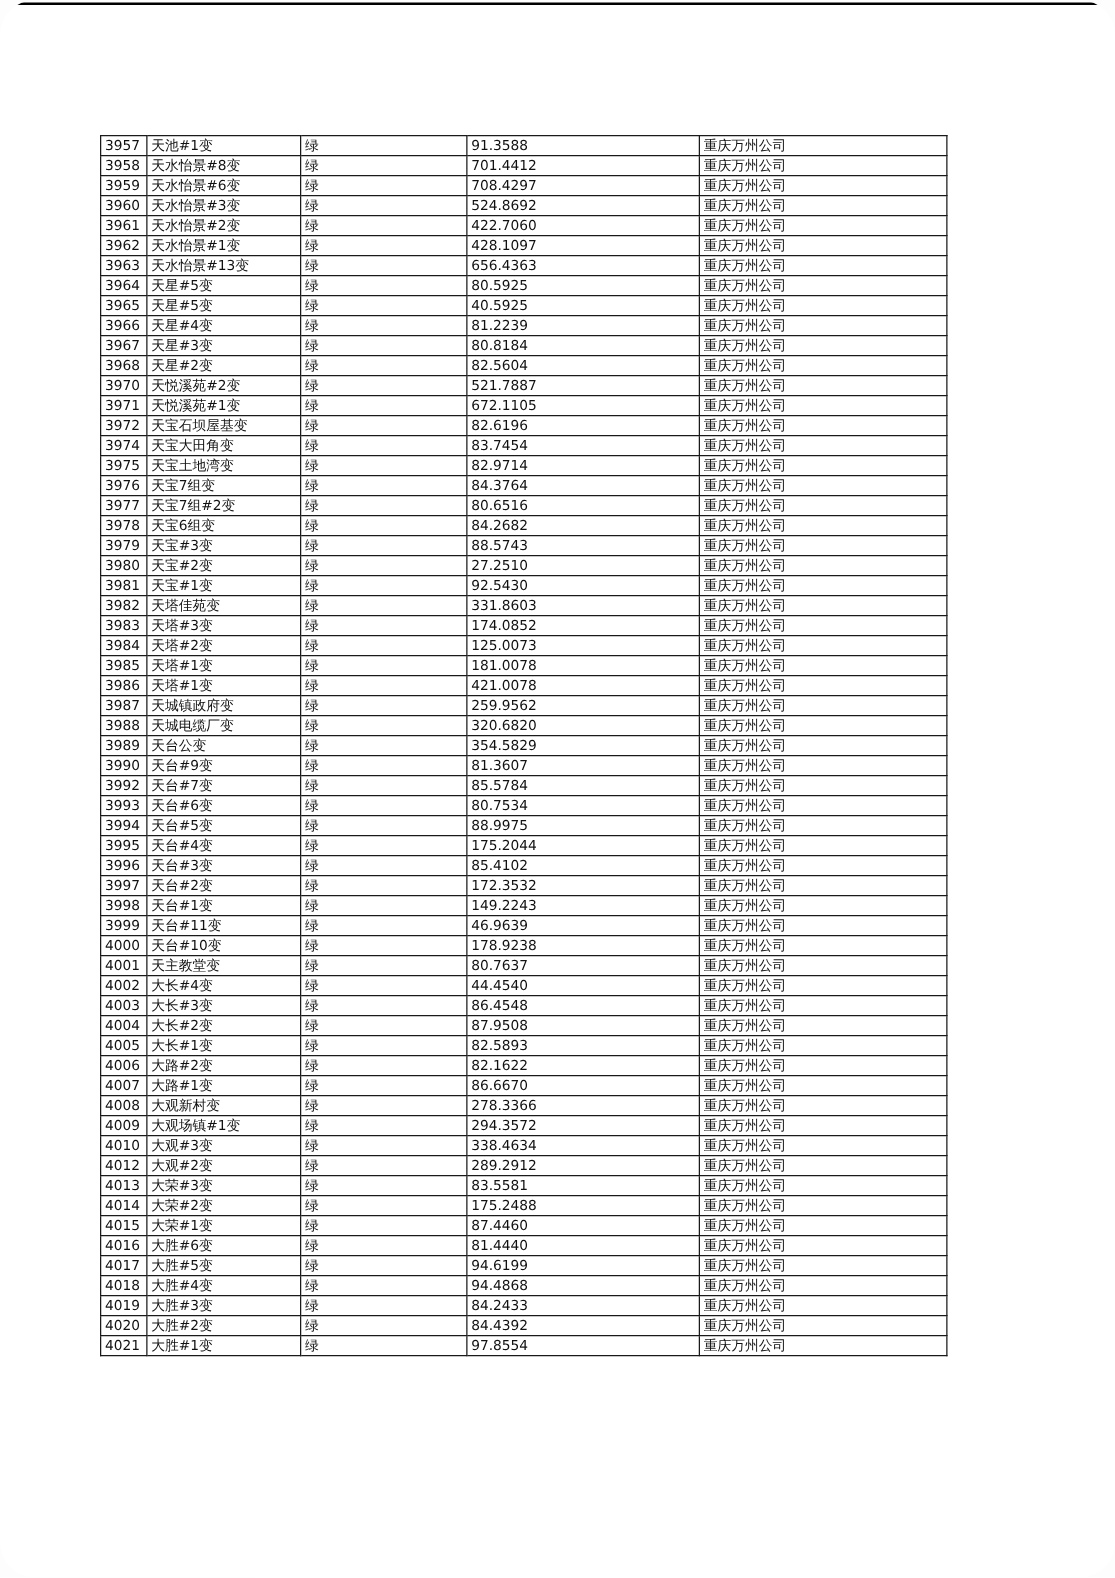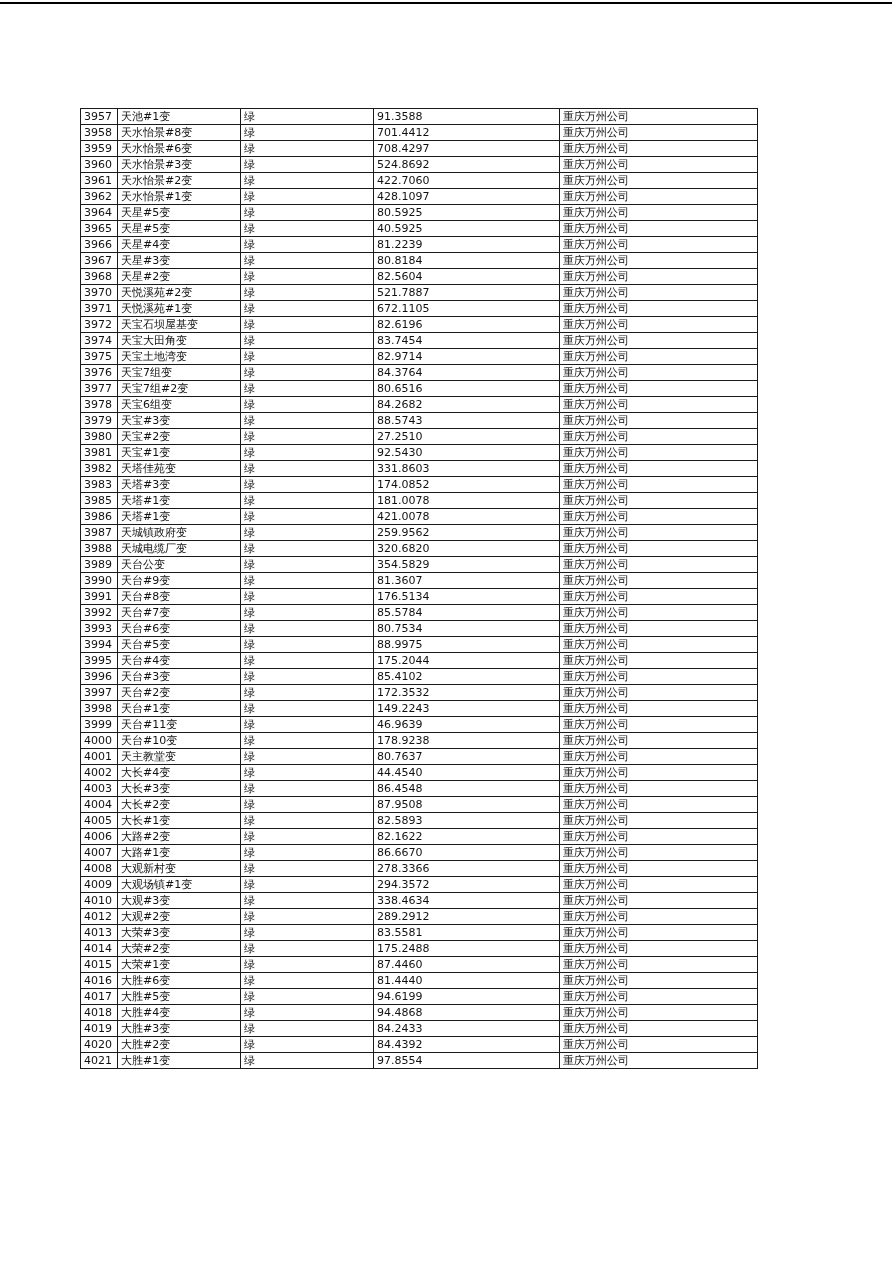--- a/index.html
+++ b/index.html
@@ -7,20 +7,21 @@
     padding: 0;
     background: #fdfdfd;
   }
   .page {
     position: relative;
     width: 892px;
     height: 1262px;
     background: #ffffff;
     overflow: hidden;
     font-family: "DejaVu Sans", "Liberation Sans", sans-serif;
+    border-radius: 28px;
   }
   .top-rule {
     position: absolute;
     left: 0;
     top: 2px;
     width: 892px;
     height: 2px;
     background: #000000;
   }
   table.data-table {
@@ -91,20 +92,27 @@
           <td class="col-4">重庆万州公司</td>
         </tr>
         <tr>
           <td class="col-0">3962</td>
           <td class="col-1">天水怡景#1变</td>
           <td class="col-2">绿</td>
           <td class="col-3">428.1097</td>
           <td class="col-4">重庆万州公司</td>
         </tr>
         <tr>
+          <td class="col-0">3963</td>
+          <td class="col-1">天水怡景#13变</td>
+          <td class="col-2">绿</td>
+          <td class="col-3">656.4363</td>
+          <td class="col-4">重庆万州公司</td>
+        </tr>
+        <tr>
           <td class="col-0">3964</td>
           <td class="col-1">天星#5变</td>
           <td class="col-2">绿</td>
           <td class="col-3">80.5925</td>
           <td class="col-4">重庆万州公司</td>
         </tr>
         <tr>
           <td class="col-0">3965</td>
           <td class="col-1">天星#5变</td>
           <td class="col-2">绿</td>
@@ -217,20 +225,27 @@
           <td class="col-4">重庆万州公司</td>
         </tr>
         <tr>
           <td class="col-0">3983</td>
           <td class="col-1">天塔#3变</td>
           <td class="col-2">绿</td>
           <td class="col-3">174.0852</td>
           <td class="col-4">重庆万州公司</td>
         </tr>
         <tr>
+          <td class="col-0">3984</td>
+          <td class="col-1">天塔#2变</td>
+          <td class="col-2">绿</td>
+          <td class="col-3">125.0073</td>
+          <td class="col-4">重庆万州公司</td>
+        </tr>
+        <tr>
           <td class="col-0">3985</td>
           <td class="col-1">天塔#1变</td>
           <td class="col-2">绿</td>
           <td class="col-3">181.0078</td>
           <td class="col-4">重庆万州公司</td>
         </tr>
         <tr>
           <td class="col-0">3986</td>
           <td class="col-1">天塔#1变</td>
           <td class="col-2">绿</td>
@@ -256,27 +271,20 @@
           <td class="col-1">天台公变</td>
           <td class="col-2">绿</td>
           <td class="col-3">354.5829</td>
           <td class="col-4">重庆万州公司</td>
         </tr>
         <tr>
           <td class="col-0">3990</td>
           <td class="col-1">天台#9变</td>
           <td class="col-2">绿</td>
           <td class="col-3">81.3607</td>
-          <td class="col-4">重庆万州公司</td>
-        </tr>
-        <tr>
-          <td class="col-0">3991</td>
-          <td class="col-1">天台#8变</td>
-          <td class="col-2">绿</td>
-          <td class="col-3">176.5134</td>
           <td class="col-4">重庆万州公司</td>
         </tr>
         <tr>
           <td class="col-0">3992</td>
           <td class="col-1">天台#7变</td>
           <td class="col-2">绿</td>
           <td class="col-3">85.5784</td>
           <td class="col-4">重庆万州公司</td>
         </tr>
         <tr>

